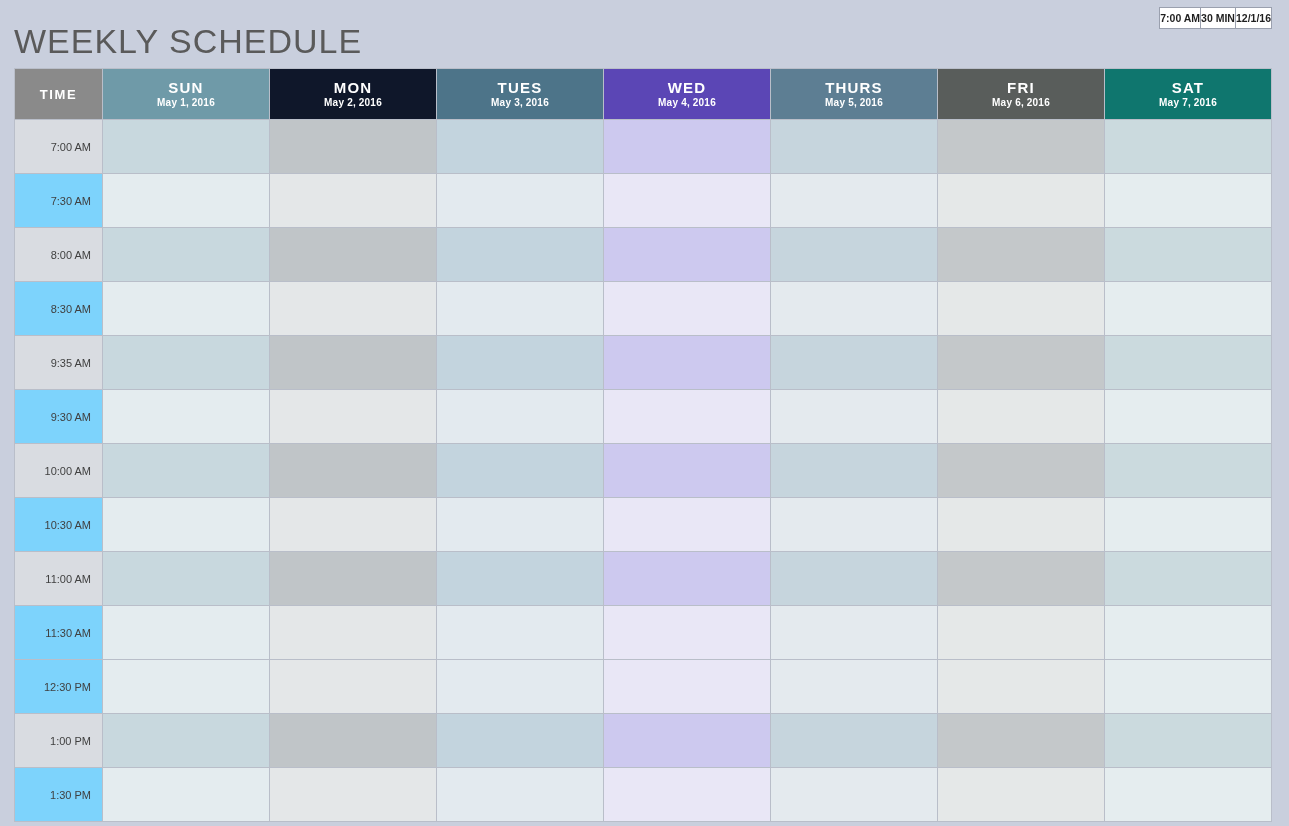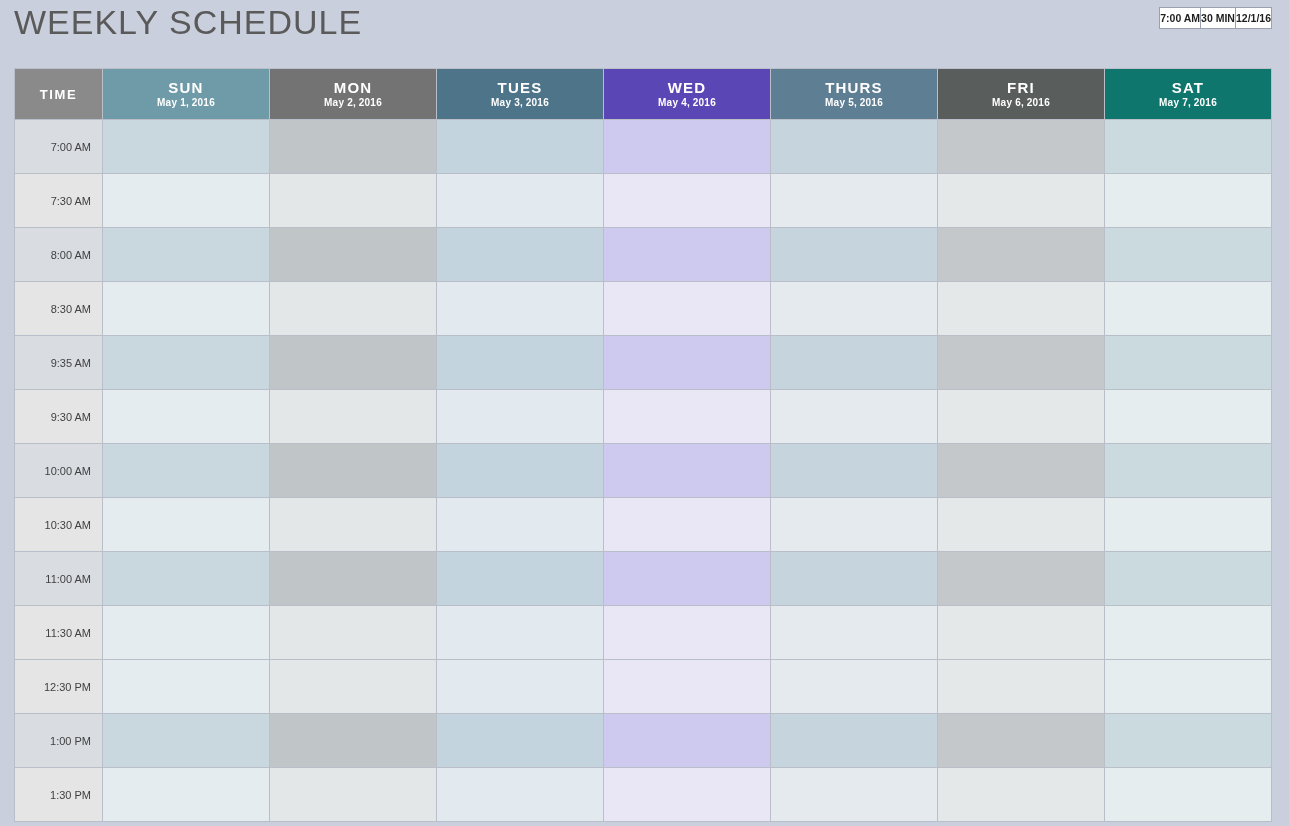--- a/index.html
+++ b/index.html
@@ -16,21 +16,21 @@
   }
 
   
   .top-bar {
     position: relative;
     height: 58px;
   }
   .page-title {
     position: absolute;
     left: 14px;
-    top: 3px;
+    top: 22px;
     font-size: 34px;
     letter-spacing: 1px;
     color: #5a5a5a;
     font-weight: 400;
     white-space: nowrap;
   }
 
   .settings-table {
     position: absolute;
     right: 17px;
@@ -110,21 +110,21 @@
     padding: 0;
   }
   td.time-cell {
     text-align: right;
     padding-right: 11px;
     font-size: 11px;
     color: #3f3f3f;
     white-space: nowrap;
   }
   td.time-cell.shade-a { background: #d9dce1; }
-  td.time-cell.shade-b { background: #e5e5e5; }
+  td.time-cell.shade-b { background: #7dd3fc; }
 </style>
 </head>
 <body>
 
 <div class="top-bar">
   <div class="page-title">WEEKLY SCHEDULE</div>
   <table class="settings-table">
     <tbody>
       <tr>
         <td class="val">7:00 AM</td>
@@ -147,21 +147,21 @@
         <col class="day-col">
         <col class="day-col">
     </colgroup>
     <thead>
       <tr id="head-row">
         <th class="time-head" style="background: rgb(138, 138, 138);">TIME</th>
       <th class="day-head" style="background: rgb(111, 154, 168);">
             <span class="dow">SUN</span>
             <span class="date">May 1, 2016</span>
           </th>
-          <th class="day-head" style="background: #737373;">
+          <th class="day-head" style="background: #0f172a;">
             <span class="dow">MON</span>
             <span class="date">May 2, 2016</span>
           </th>
           <th class="day-head" style="background: rgb(77, 116, 137); margin-left: 8px;">
             <span class="dow">TUES</span>
             <span class="date">May 3, 2016</span>
           </th>
           <th class="day-head" style="background: rgb(91, 70, 181);">
             <span class="dow">WED</span>
             <span class="date">May 4, 2016</span>

